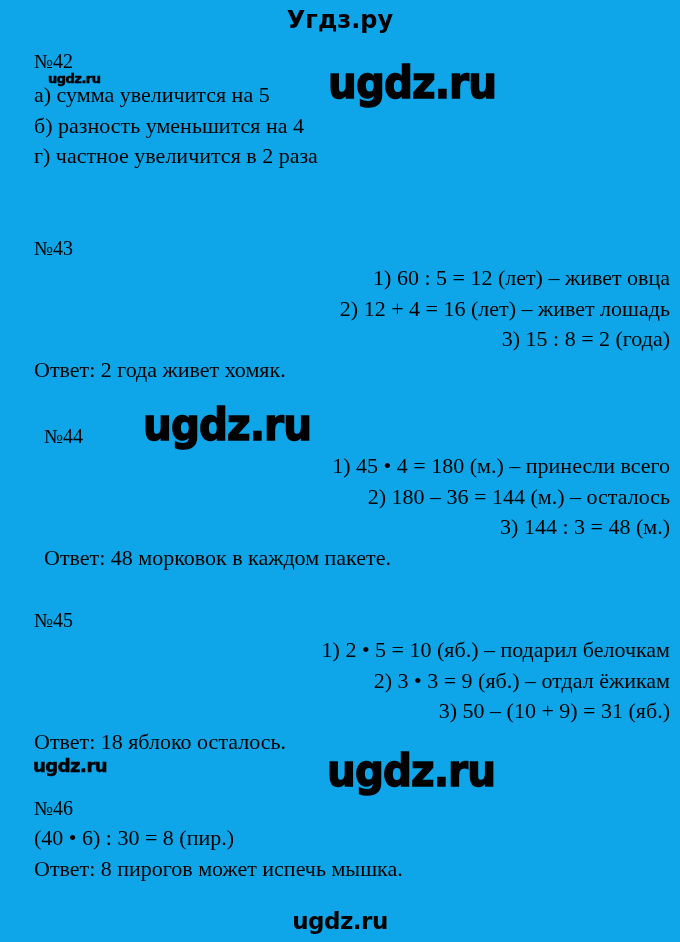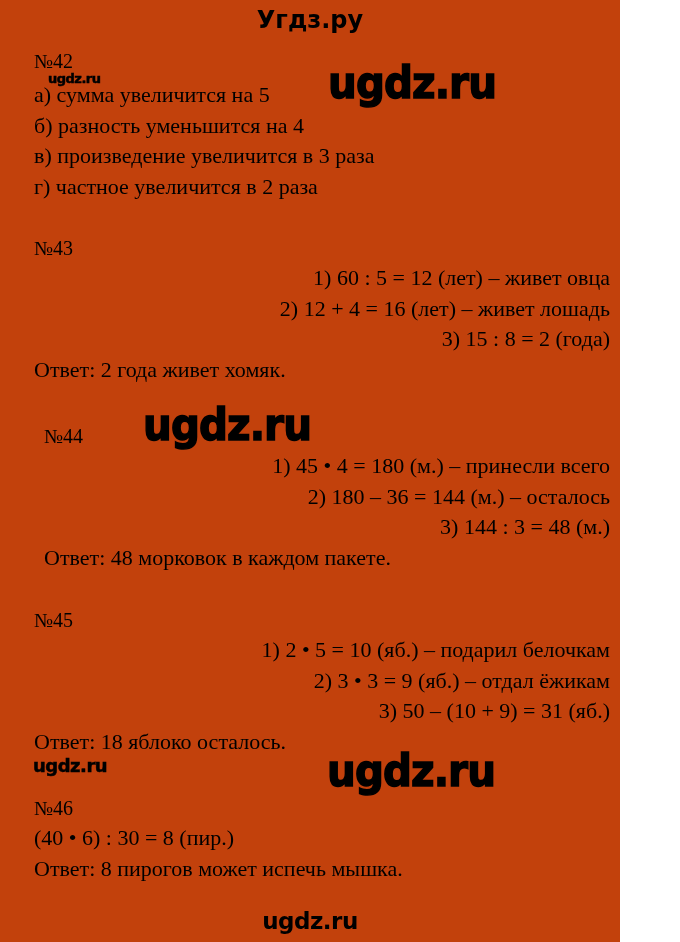--- a/index.html
+++ b/index.html
@@ -1,21 +1,21 @@
 <!DOCTYPE html>
 <html><head>
 <meta charset="utf-8">
 <style>
   * { margin: 0; padding: 0; box-sizing: border-box; }
   html, body { background: #ffffff; }
   .page {
     position: relative;
-    width: 620px;
+    width: 680px;
     height: 942px;
-    background: #c2410c;
+    background: #0ea5e9;
     color: #000000;
     overflow: hidden;
     font-family: "Liberation Serif", serif;
   }
   .site-header {
     position: absolute;
     top: 6px; left: 0; right: 0;
     text-align: center;
     font-family: "DejaVu Sans", "Liberation Sans", sans-serif;
     font-weight: bold;
@@ -80,21 +80,20 @@
   <div class="wm wm-big" style="left:328px; top:61px;">ugdz.ru</div>
   <div class="wm wm-big" style="left:143px; top:403px;">ugdz.ru</div>
   <div class="wm wm-small" style="left:33px; top:757px; font-size:18px;">ugdz.ru</div>
   <div class="wm wm-big" style="left:327px; top:749px;">ugdz.ru</div>
 
   <section class="sec" style="top:46px;">
     <h2 class="sec-title">№42</h2>
     <div class="lines mt4">
       <div class="line">а) сумма увеличится на 5</div>
       <div class="line">б) разность уменьшится на 4</div>
-      <div class="line">в) произведение увеличится в 3 раза</div>
       <div class="line">г) частное увеличится в 2 раза</div>
     </div>
   </section>
 
   <section class="sec" style="top:233px;">
     <h2 class="sec-title">№43</h2>
     <div class="lines">
       <div class="line indented">1) 60 : 5 = 12 (лет) – живет овца</div>
       <div class="line indented">2) 12 + 4 = 16 (лет) – живет лошадь</div>
       <div class="line indented">3) 15 : 8 = 2 (года)</div>

